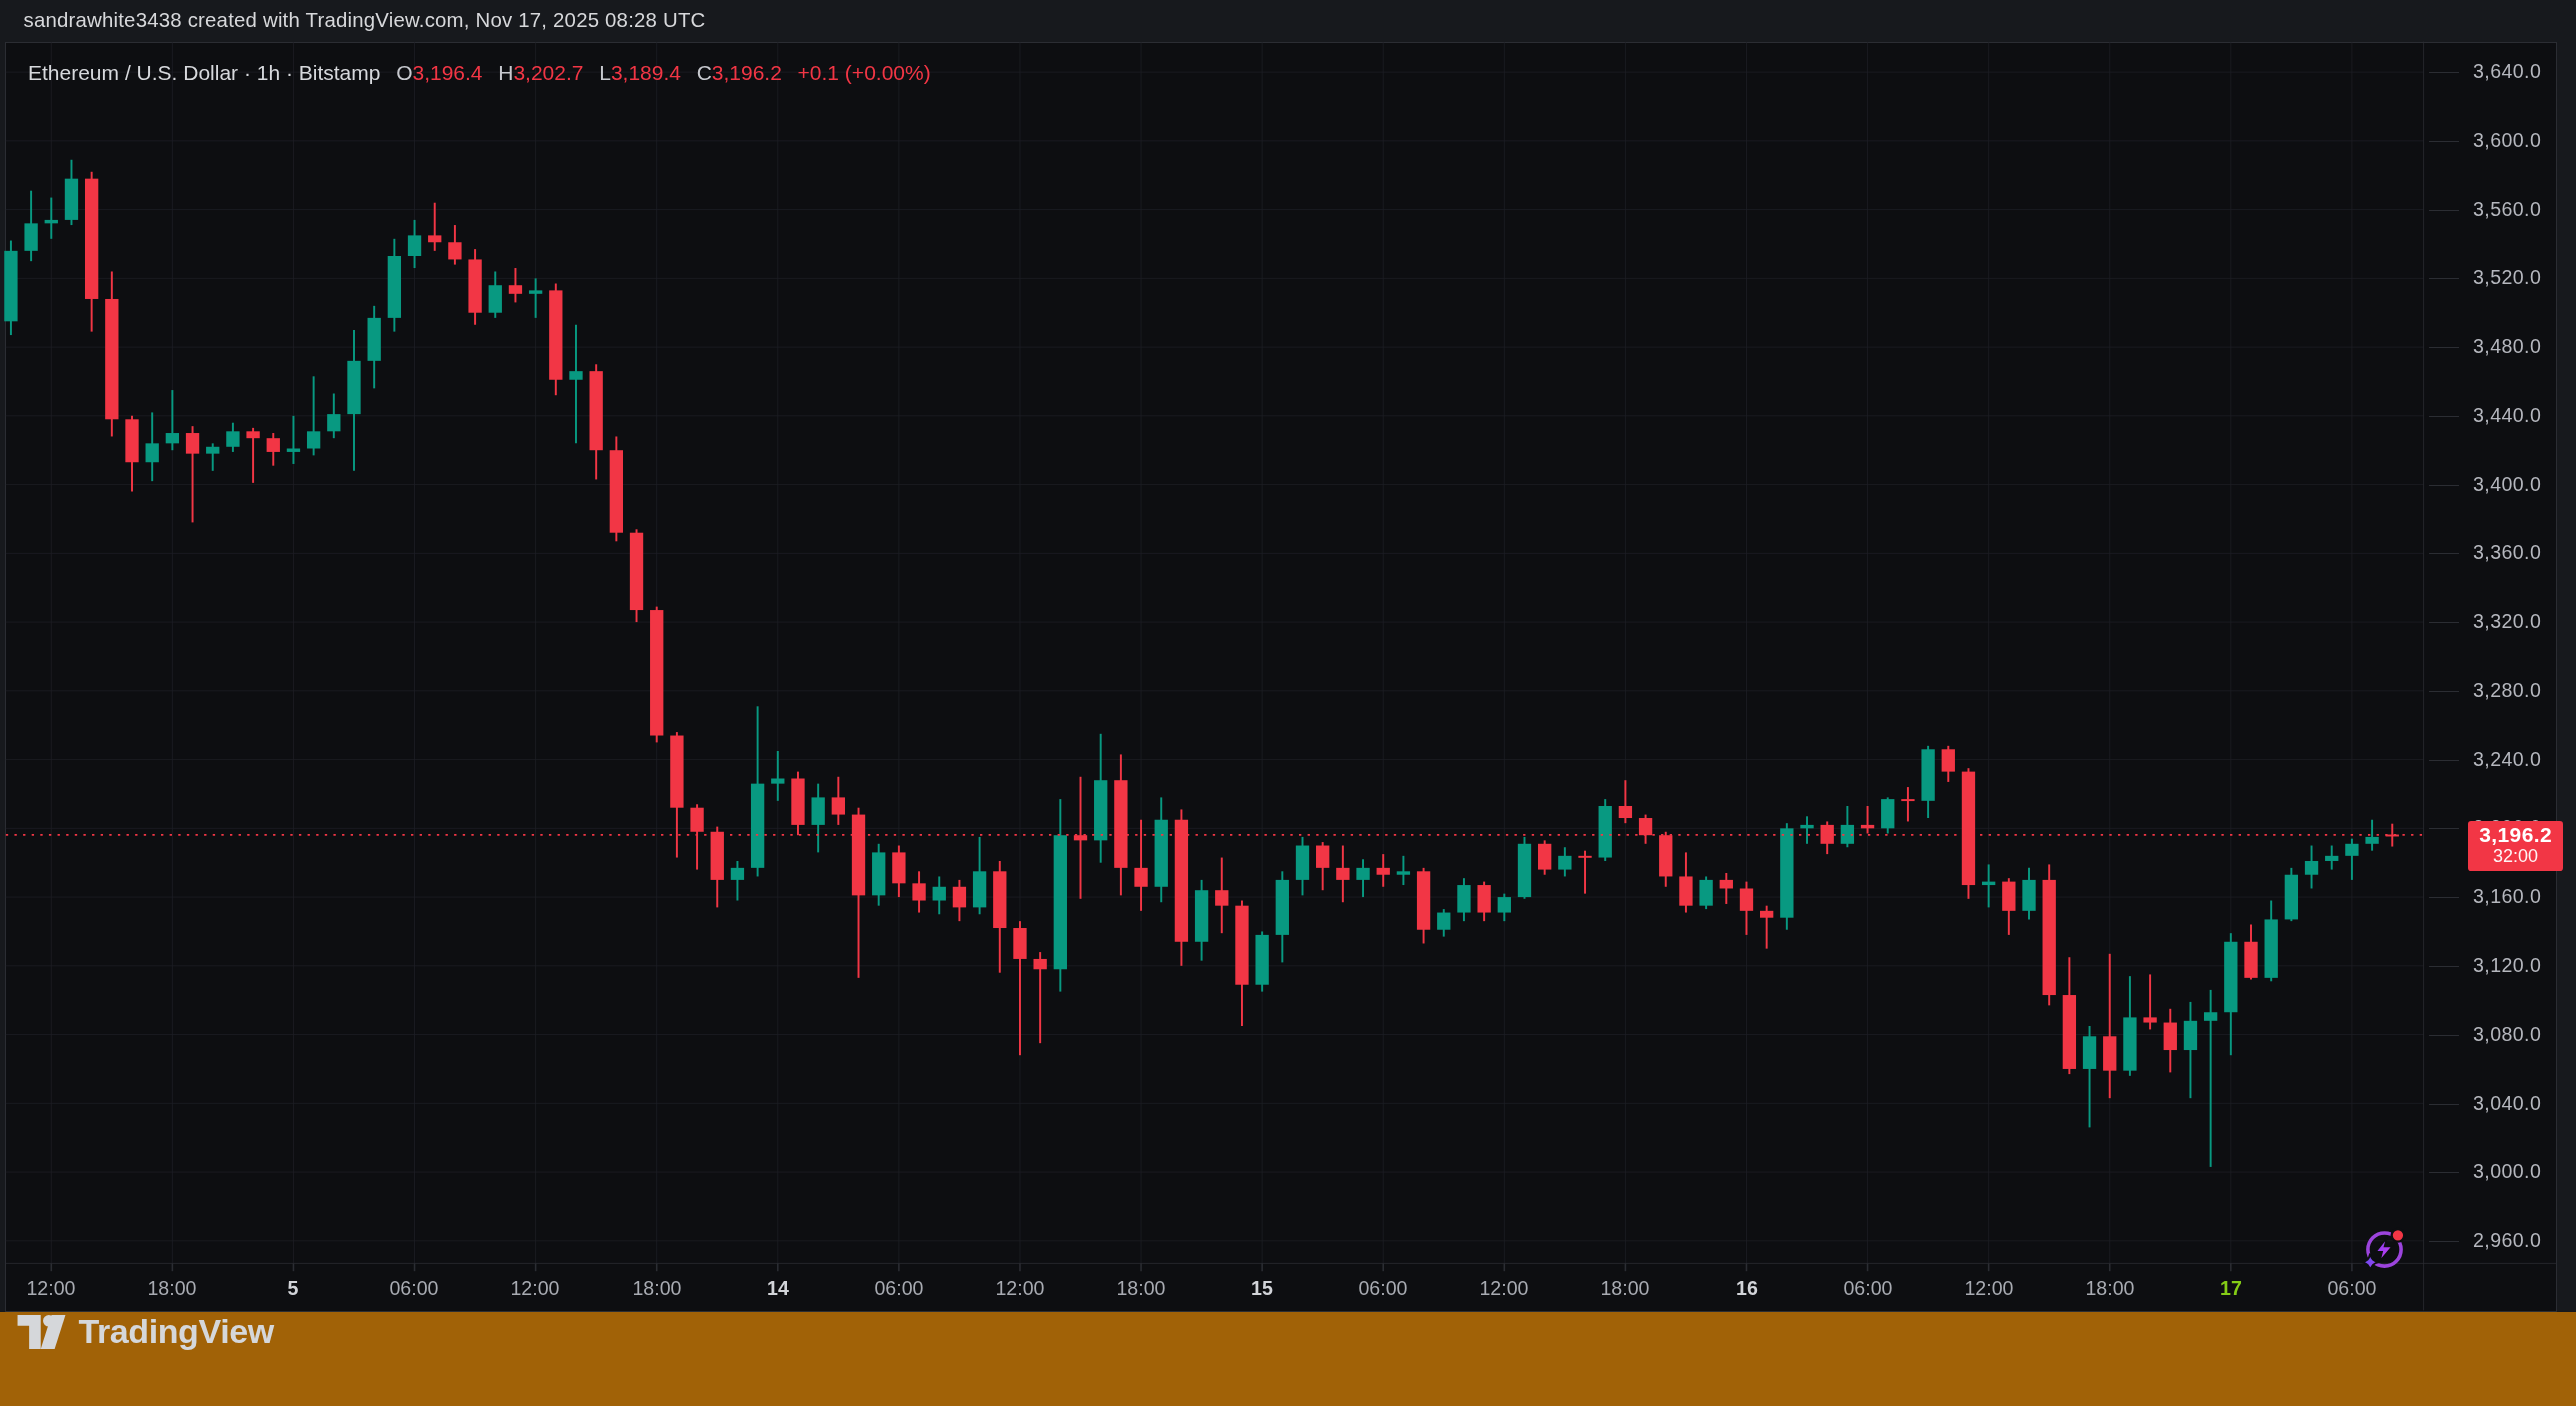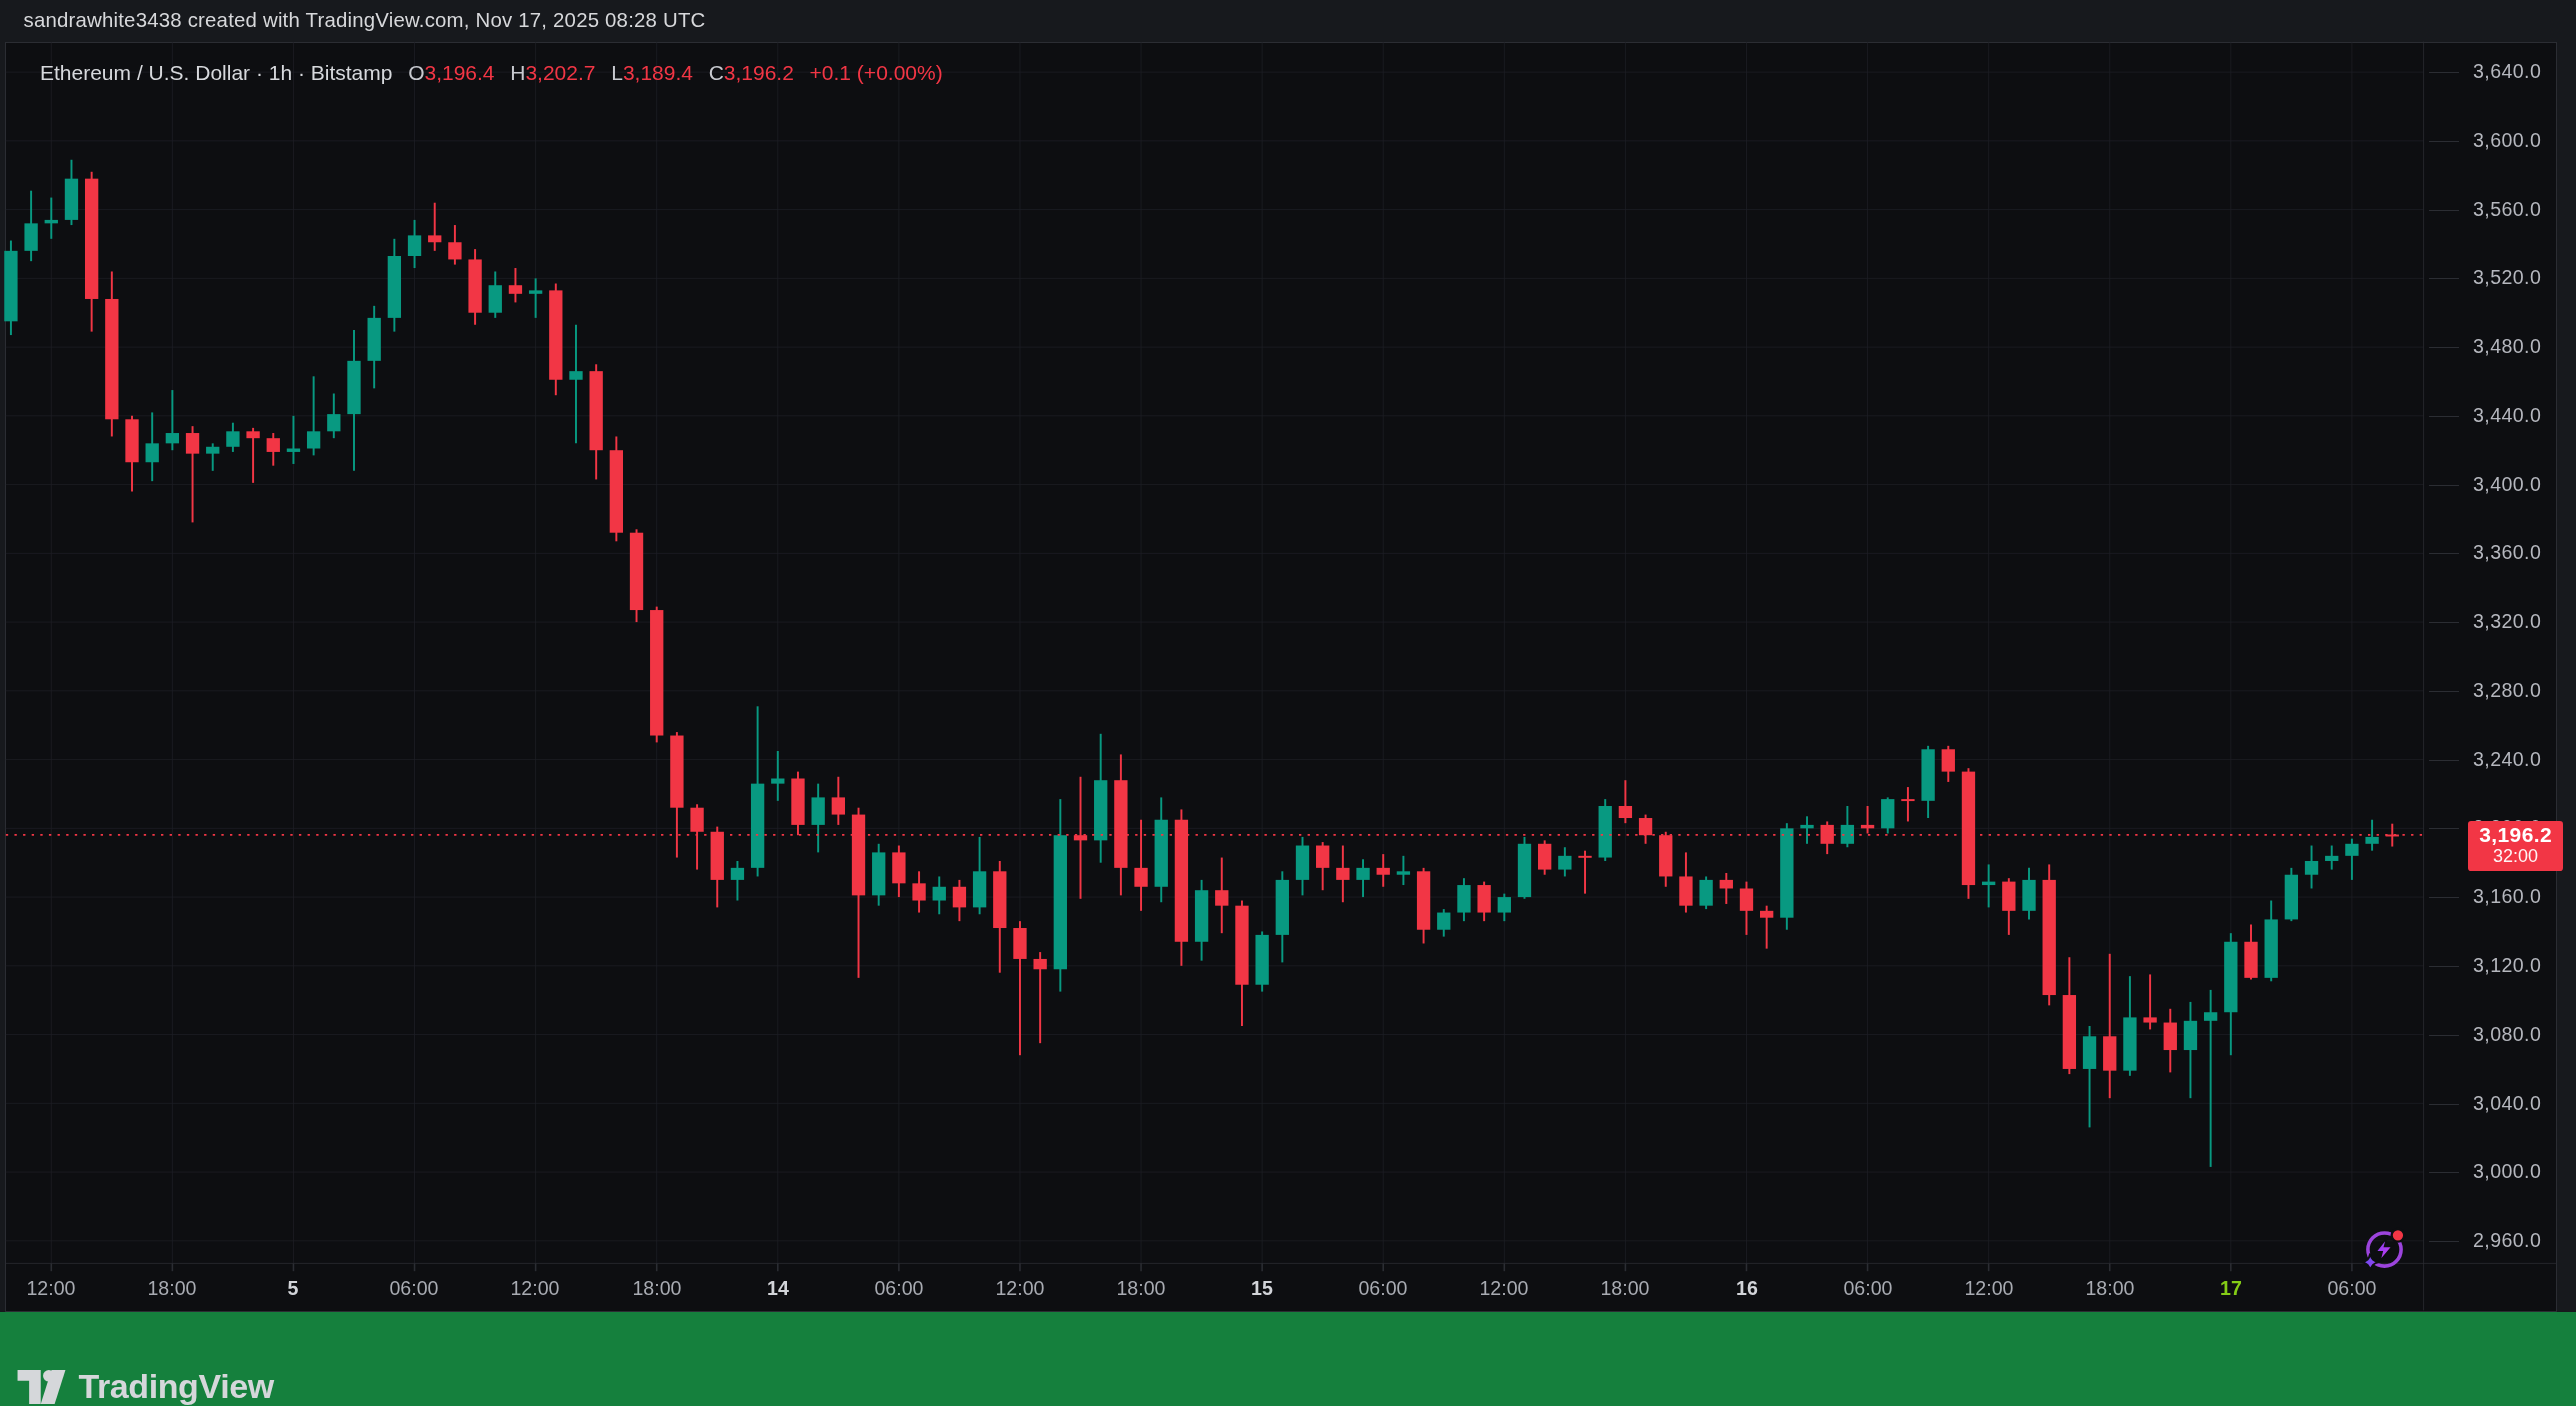--- a/index.html
+++ b/index.html
@@ -14,21 +14,21 @@
   #panel{
     left:4.7px;top:42px;width:2552px;height:1270px;
     background:#0d0e11;border:0.8px solid #2b2d33;box-sizing:border-box;
   }
   #attribution{
     left:23.5px;top:9.4px;font-size:20.4px;color:#d7d8db;letter-spacing:0.2px;
     white-space:nowrap;z-index:5;
   }
   #legend{
     left:28px;top:61px;font-size:21px;color:#d7d9dd;z-index:5;
-    display:flex;align-items:baseline;white-space:nowrap;margin-left:12px;
+    display:flex;align-items:baseline;white-space:nowrap;
   }
   #legend .pair{margin-left:15.7px;color:#c7c9cf;}
   #legend .val{color:#f23645;}
   #legend .chg{margin-left:15.7px;color:#f23645;}
   #plot-svg{left:0;top:0;z-index:2;}
   
   #price-axis{
     left:2429px;top:42px;width:129px;height:1221px;z-index:4;
   }
   .plabel{
@@ -51,22 +51,22 @@
   .tlabel{
     position:absolute;top:12.5px;transform:translateX(-50%);
     font-size:19.6px;color:#a8abb2;white-space:nowrap;
   }
   .tlabel.day{color:#d2d4d9;font-weight:600;}
   .tlabel.current{color:#84cc16;font-weight:700;}
   
   #boost{left:2360px;top:1225px;width:49px;height:49px;z-index:6;}
   
   #footer{
-    left:0;top:1312px;width:2576px;height:94px;background:#15803d;z-index:7;
-    display:flex;align-items:flex-end;
+    left:0;top:1312px;width:2576px;height:94px;background:#a16207;z-index:7;
+    display:flex;align-items:flex-start;
   }
   #logo{display:flex;align-items:center;margin-left:17px;}
   #logo-text{
     font-size:34px;font-weight:700;color:#d5d7da;margin-left:12.5px;letter-spacing:-0.4px;
   }
 </style>
 </head>
 <body>
 
 <div id="panel" class="abs"></div>

